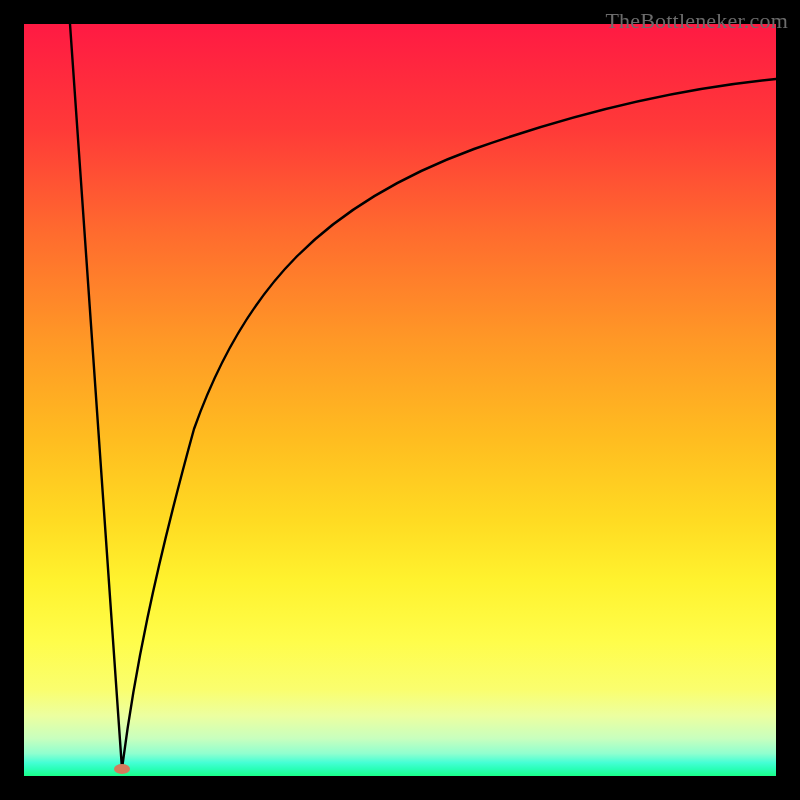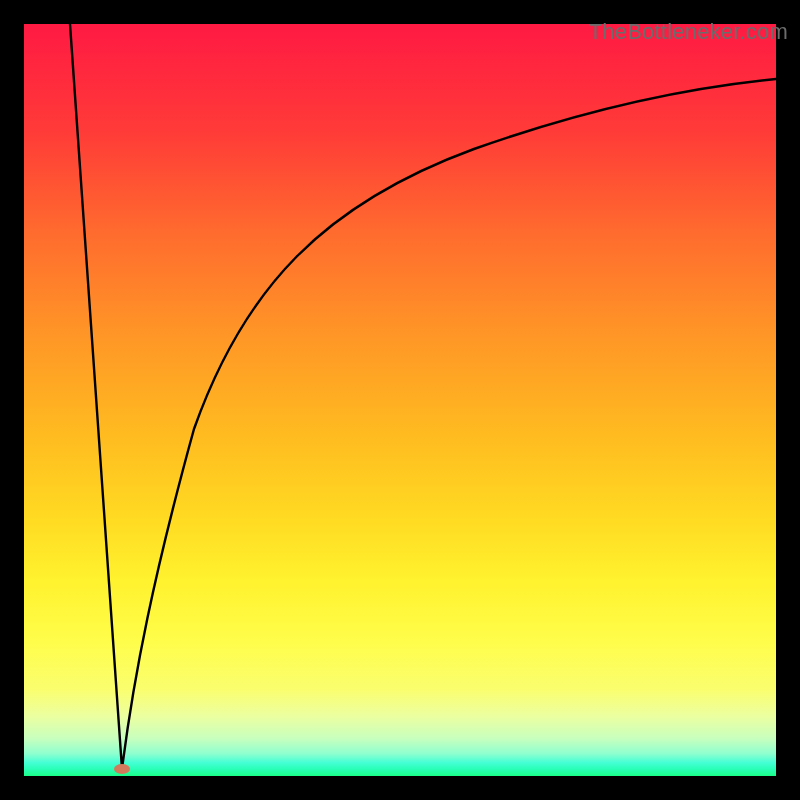--- a/index.html
+++ b/index.html
@@ -50,24 +50,24 @@
   .curve-svg {
     position: absolute;
     left: 24px;
     top: 24px;
     width: 752px;
     height: 752px;
     pointer-events: none;
   }
   .watermark {
     position: absolute;
-    top: 19px;
+    top: 8px;
     right: 12px;
     color: #6c6c6c;
-    font-family: Liberation Sans, sans-serif;
+    font-family: Liberation Serif, serif;
     font-size: 22px;
     letter-spacing: 0.2px;
   }
 </style>
 </head>
 <body>
 
 <div class="chart-container">
 
   <div class="plot-bg"></div>

